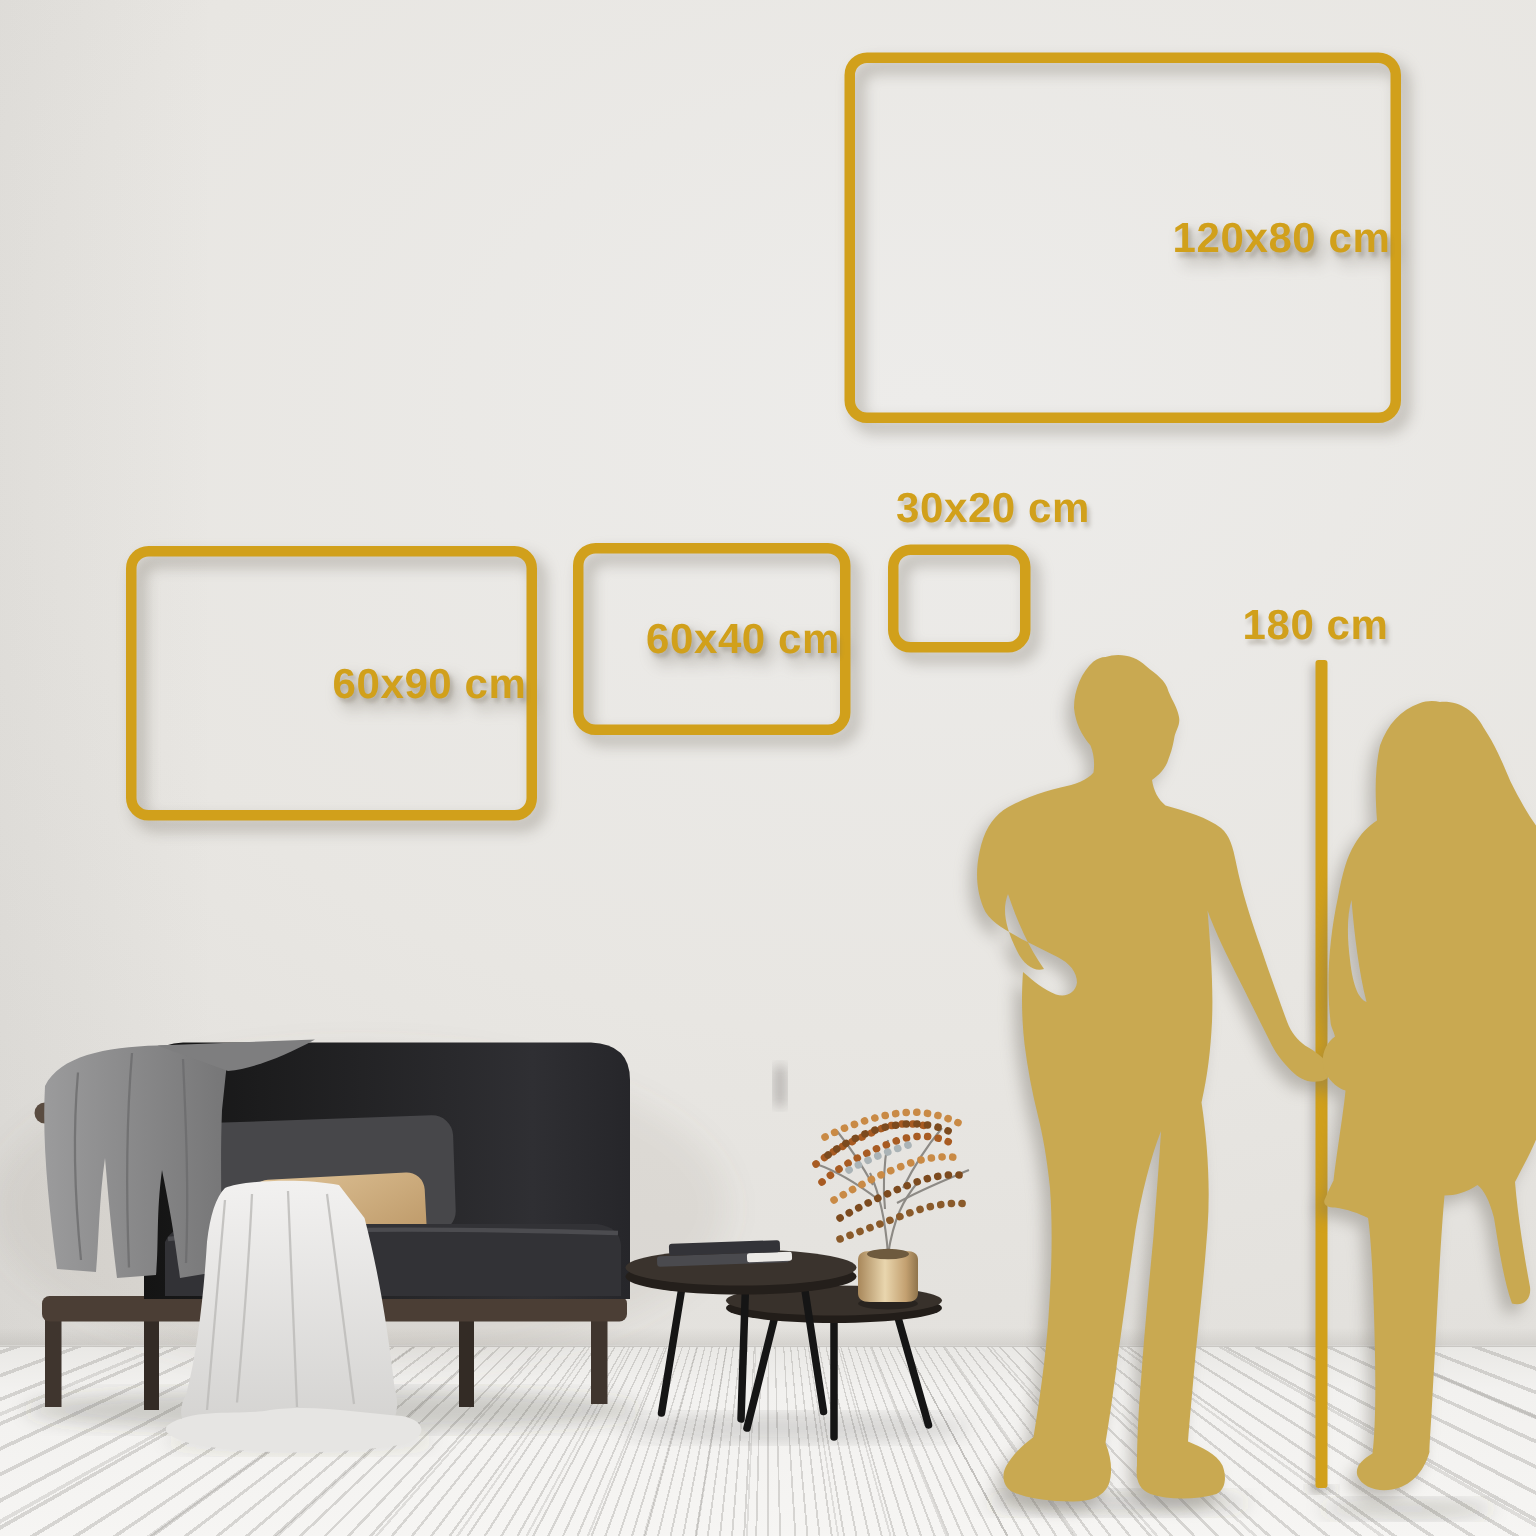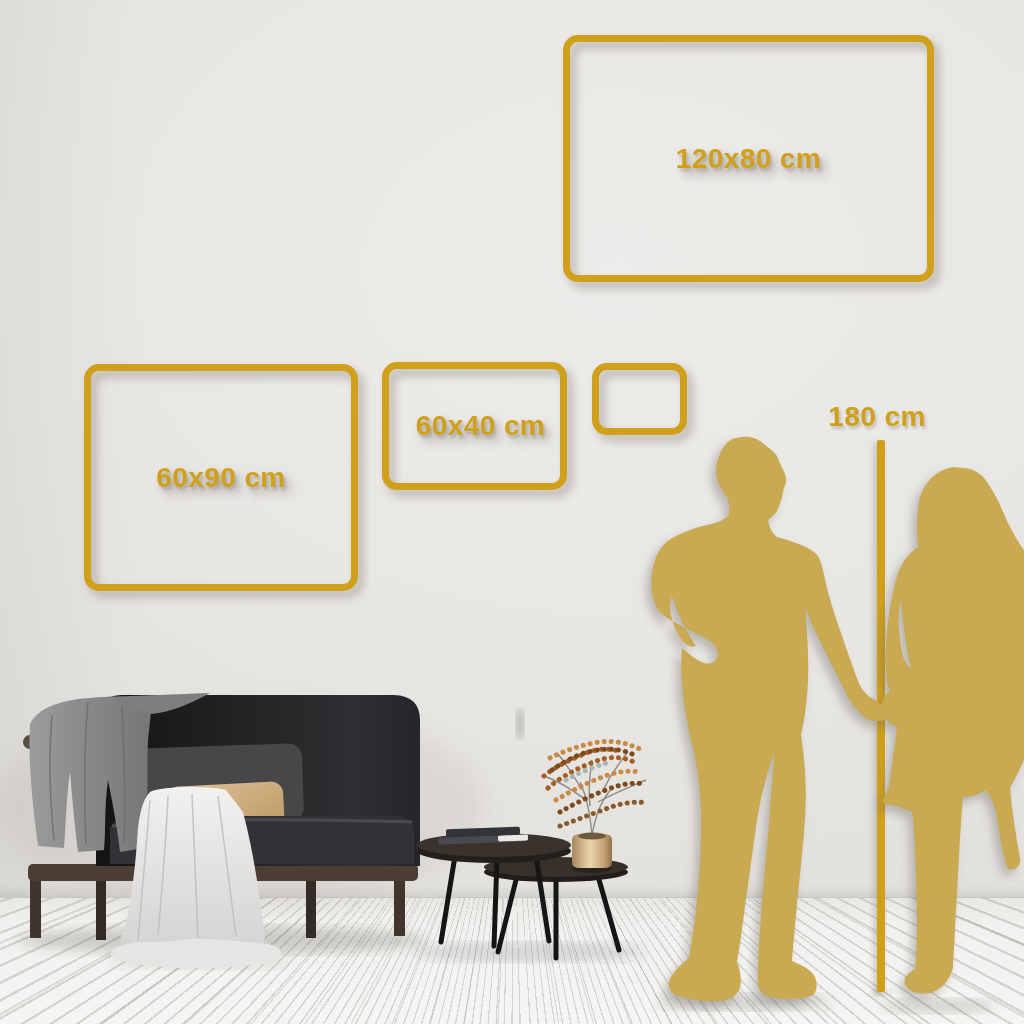--- a/index.html
+++ b/index.html
@@ -26,33 +26,33 @@
   .floor{
     position:absolute;left:0;top:897px;width:1024px;height:127px;
     border-top:1px solid #c9c7c3;
     background:
       repeating-conic-gradient(from 177deg at 50% -170px, rgba(120,117,112,0) 0deg 1.3deg, rgba(120,117,112,0.25) 1.3deg 1.55deg),
       repeating-conic-gradient(from 176.4deg at 50% -170px, rgba(100,97,92,0) 0deg 6.2deg, rgba(100,97,92,0.16) 6.2deg 6.45deg),
       linear-gradient(180deg, #e9e8e5 0%, var(--floor,#f2f1ef) 22%, #f6f5f3 100%);
   }
   .frame{
     position:absolute;border:7px solid var(--frame-gold,#d1a01b);border-radius:15px;
-    display:flex;align-items:center;justify-content:center;
+    display:flex;align-items:center;justify-content:flex-end;
     filter:drop-shadow(5px 6px 5px rgba(110,104,92,0.45));
     box-sizing:border-box;
   }
   .size-label{
     color:var(--frame-gold,#d1a01b);
     font-weight:700;font-size:28px;letter-spacing:.4px;white-space:nowrap;
     text-shadow:2px 3px 3px rgba(120,112,95,0.35);
   }
   .floating-label{position:absolute;display:flex;align-items:center;justify-content:center;}
   .frame-150x100{left:83px;top:38px;width:457px;height:301px;}
   .frame-120x80{left:563px;top:35px;width:371px;height:247px;}
-  .frame-60x90{left:84px;top:364px;width:274px;height:227px;}
+  .frame-60x90{left:84px;top:364px;width:274px;height:183px;}
   .frame-60x40{left:382px;top:362px;width:185px;height:128px;padding-left:12px;}
   .frame-30x20{left:592px;top:363px;width:95px;height:72px;}
   .label-30x20{left:572px;top:322px;width:180px;height:34px;}
   .label-180{left:792px;top:400px;width:170px;height:34px;justify-content:center;}
   .height-line{
     position:absolute;left:877px;top:440px;width:8px;height:552px;
     background:var(--frame-gold,#d1a01b);border-radius:2px;
     filter:drop-shadow(-3px 3px 3px rgba(120,115,105,0.35));
   }
   .furniture-svg,.people-svg{position:absolute;left:0;top:0;}
@@ -188,20 +188,23 @@
   <div class="frame frame-120x80">
     <span class="size-label">120x80 cm</span>
   </div>
   <div class="frame frame-60x90">
     <span class="size-label">60x90 cm</span>
   </div>
   <div class="frame frame-60x40">
     <span class="size-label">60x40 cm</span>
   </div>
   <div class="frame frame-30x20"></div>
+  <div class="floating-label label-30x20">
+    <span class="size-label">30x20 cm</span>
+  </div>
 
   <div class="floating-label label-180">
     <span class="size-label">180 cm</span>
   </div>
   <div class="height-line"></div>
 
   <svg class="people-svg" width="1024" height="1024" viewBox="0 0 1024 1024">
     <path class="sil" fill-rule="evenodd" d="
       M737,438 C746,435 757,437 764,444 C771,450 777,453 779,461 C782,468 785,472 786,478
       C787,483 784,487 783,491 C782,497 781,501 779,506 C777,513 772,517 768,520

